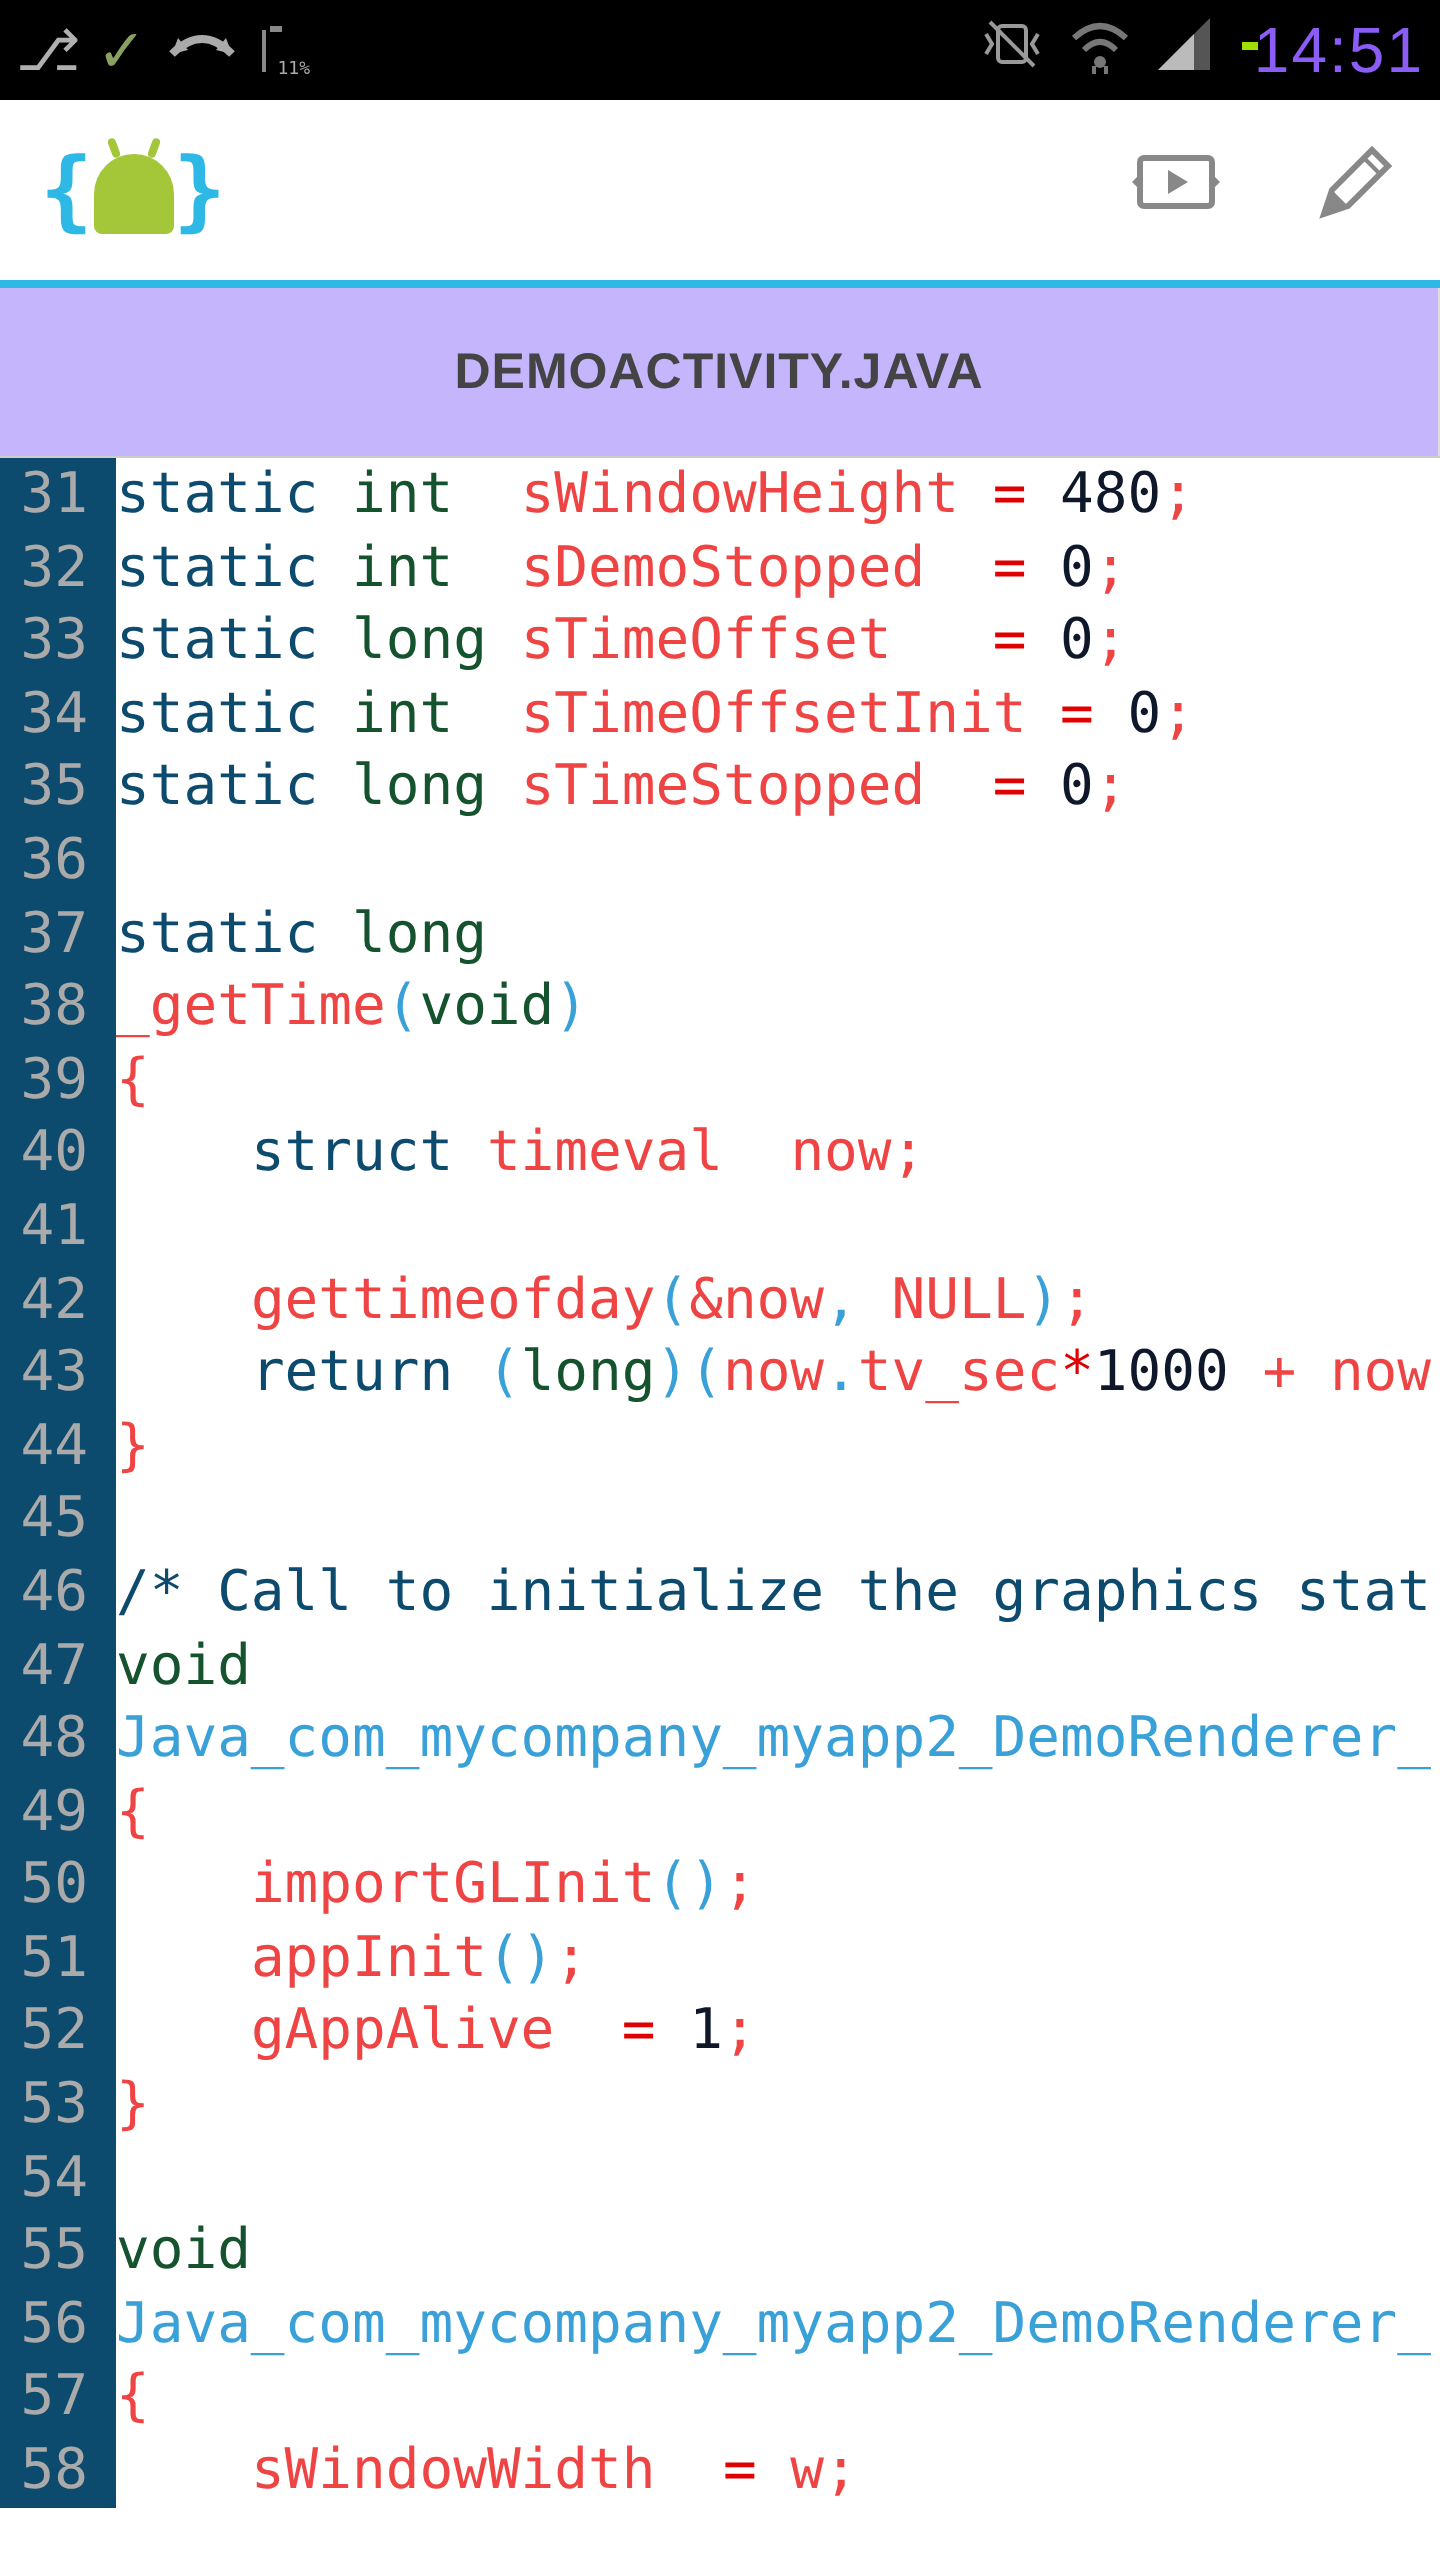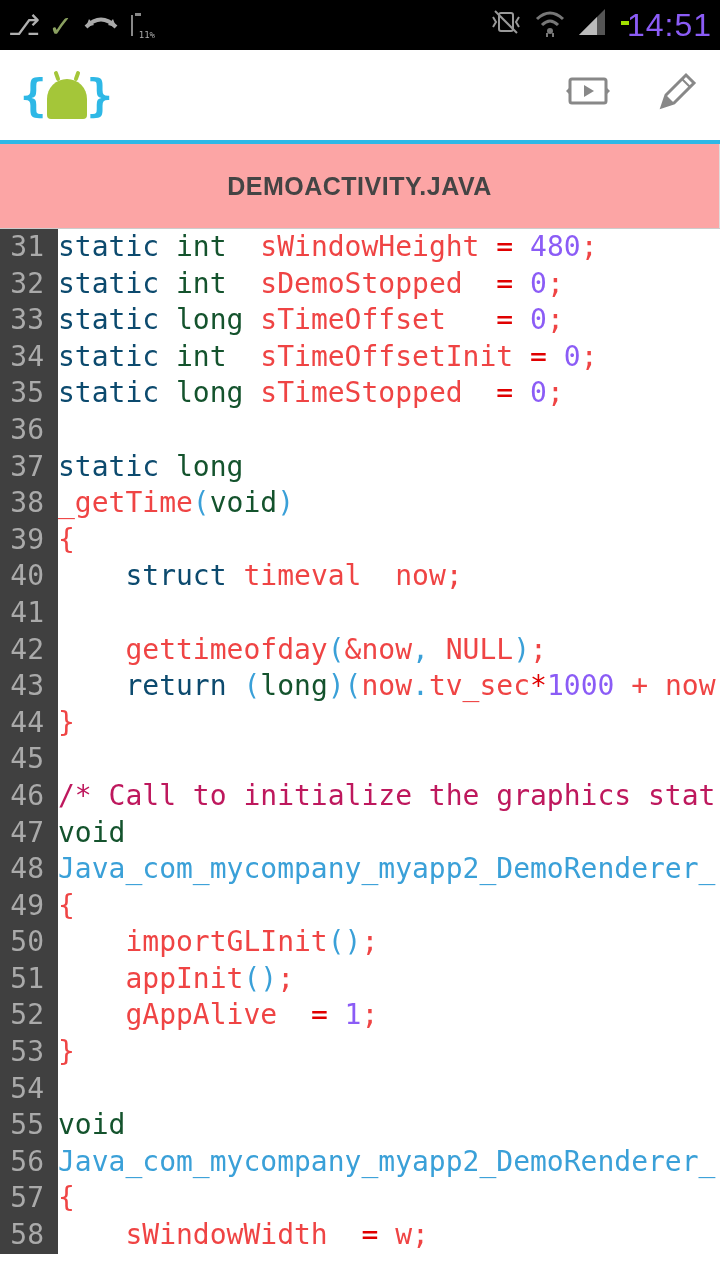--- a/index.html
+++ b/index.html
@@ -48,21 +48,21 @@
 .app-icon .droid { display:inline-block; width:40px; height:40px; background:#a4c639; border-radius: 20px 20px 4px 4px; position:relative; vertical-align: middle;}
 .app-icon .droid::before, .app-icon .droid::after { content:""; position:absolute; width:4px; height:10px; background:#a4c639; top:-8px; border-radius:2px;}
 .app-icon .droid::before { left:8px; transform:rotate(-20deg);}
 .app-icon .droid::after { right:8px; transform:rotate(20deg);}
 .app-actions { display: flex; gap: 40px; align-items: center; }
 .app-actions svg { width: 48px; height: 48px; }
 
 .tab-bar {
   height: 84px;
   display: flex;
-  background: #fca5a5;
+  background: #c4b5fd;
 }
 .tab {
   flex: 1;
   display: flex;
   align-items: center;
   justify-content: center;
   font-family: sans-serif;
   font-size: 25px;
   font-weight: bold;
   color: #444;
@@ -88,29 +88,29 @@
   line-height: 36.6px;
   overflow: hidden;
 }
 .line { display: flex; }
 .lineno {
   width: 58px;
   text-align: right;
   color: #aaaaaa;
   padding-right: 14px;
   flex-shrink: 0;
-  background: #404040;
+  background: #0c4a6e;
 }
 .code { flex: 1; }
 .kw { color: #0c4a6e; font-weight: normal; }
 .ty { color: #14532d; }
-.nm { color: #8b5cf6; }
+.nm { color: #0f172a; }
 .op { color: #e00000; }
 .pn { color: #3aa0d8; }
-.cm { color: #be185d; }
+.cm { color: #0c4a6e; }
 .fn { color: #3aa0d8; }
 .id { color: #ef4444; }
 .dot { color: #3aa0d8; }
 </style>
 </head>
 <body>
 
 <div class="status-bar">
   <div class="status-left">
     <span class="usb-icon">⎇</span>

